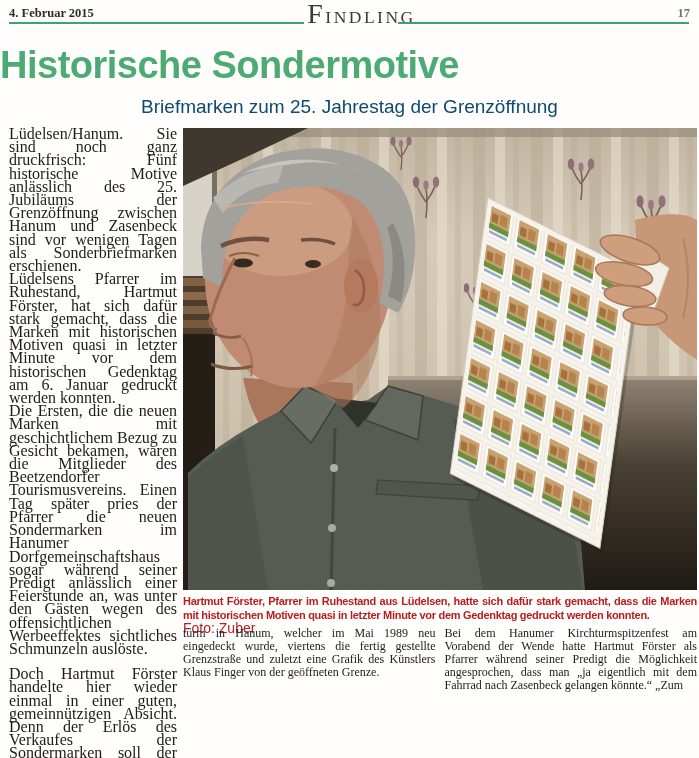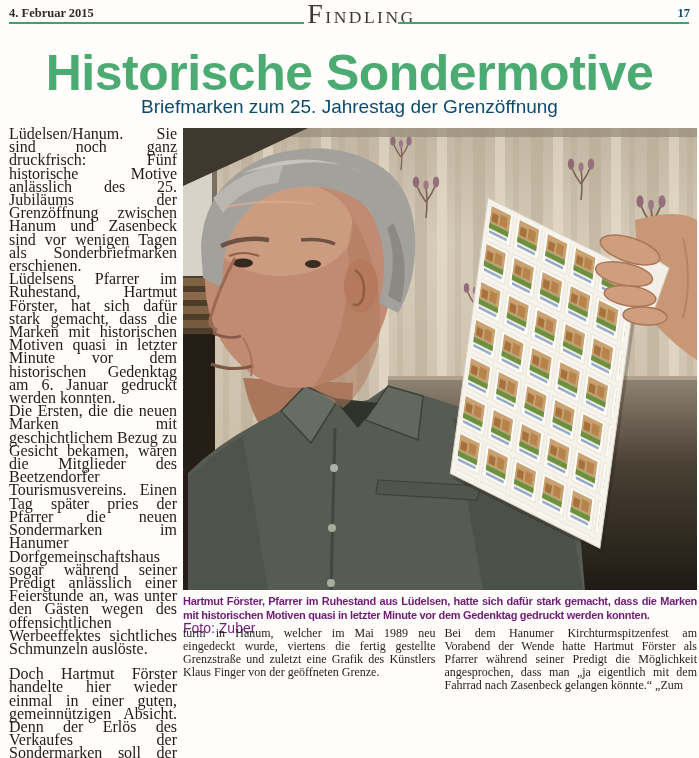--- a/index.html
+++ b/index.html
@@ -3,43 +3,43 @@
 <meta charset="utf-8">
 <style>
   html,body{margin:0;padding:0;background:#e9e7e2;}
   .page{
     position:relative;width:699px;height:758px;margin:0 auto;
     background:#fffefc;overflow:hidden;
     font-family:"Liberation Serif",serif;color:#1d1c1a;
   }
   
   .issue-date{position:absolute;left:9px;top:6px;font-weight:bold;font-size:12.5px;color:#2d2c2a;}
-  .page-number{position:absolute;right:9px;top:6px;font-weight:bold;font-size:12.5px;color:#0c4a6e;}
+  .page-number{position:absolute;right:9px;top:6px;font-weight:bold;font-size:12.5px;color:#737373;}
   .rule{position:absolute;top:22px;height:2px;}
   .rule-left{left:9px;width:295px;}
   .rule-right{left:398px;width:291px;}
   .masthead{position:absolute;left:12px;top:1px;width:100%;text-align:center;color:#3b3a37;letter-spacing:2.5px;}
   .masthead .cap{font-size:28px;line-height:26px;}
   .masthead .rest{font-size:17.5px;}
   
-  .headline{position:absolute;left:0;top:44px;width:100%;text-align:center;
-    font-family:"Liberation Sans",sans-serif;font-weight:bold;font-size:50px;letter-spacing:-0.5px;}
+  .headline{position:absolute;left:0;top:44px;width:100%;text-align:left;
+    font-family:"Liberation Sans",sans-serif;font-weight:bold;font-size:38px;letter-spacing:-0.5px;}
   .subheadline{position:absolute;left:0;top:96px;width:100%;text-align:center;
     font-family:"Liberation Sans",sans-serif;font-size:19px;color:#0c4a6e;}
   
   .left-col{position:absolute;left:9px;top:127px;width:168px;height:631px;overflow:hidden;
     font-size:16px;line-height:13.2px;text-align:justify;hyphens:auto;-webkit-hyphens:auto;}
   .left-col p{margin:0;}
   .left-col p.gap{margin-top:12px;}
   
   .photo{position:absolute;left:183px;top:128px;width:514px;height:462px;}
   .photo svg{display:block;}
   
   .caption-block{position:absolute;left:183px;top:595px;width:514px;
-    font-family:"Liberation Sans",sans-serif;color:#701a75;}
+    font-family:"Liberation Sans",sans-serif;color:#b91c1c;}
   .caption-text{font-weight:bold;font-size:11px;line-height:13.5px;letter-spacing:-0.3px;text-align:justify;}
   .caption-credit{font-weight:normal;font-size:14px;line-height:13px;}
   
   .bottom-cols{position:absolute;left:183px;top:627px;width:514px;height:109px;
     display:flex;gap:9px;overflow:hidden;}
   .bcol{flex:1;font-size:12px;line-height:12.9px;text-align:justify;hyphens:auto;-webkit-hyphens:auto;}
   .bcol p{margin:0;}
   .byline{margin-top:11px;text-align:right;font-weight:bold;font-size:13px;line-height:14.5px;}
 </style>
 </head>

